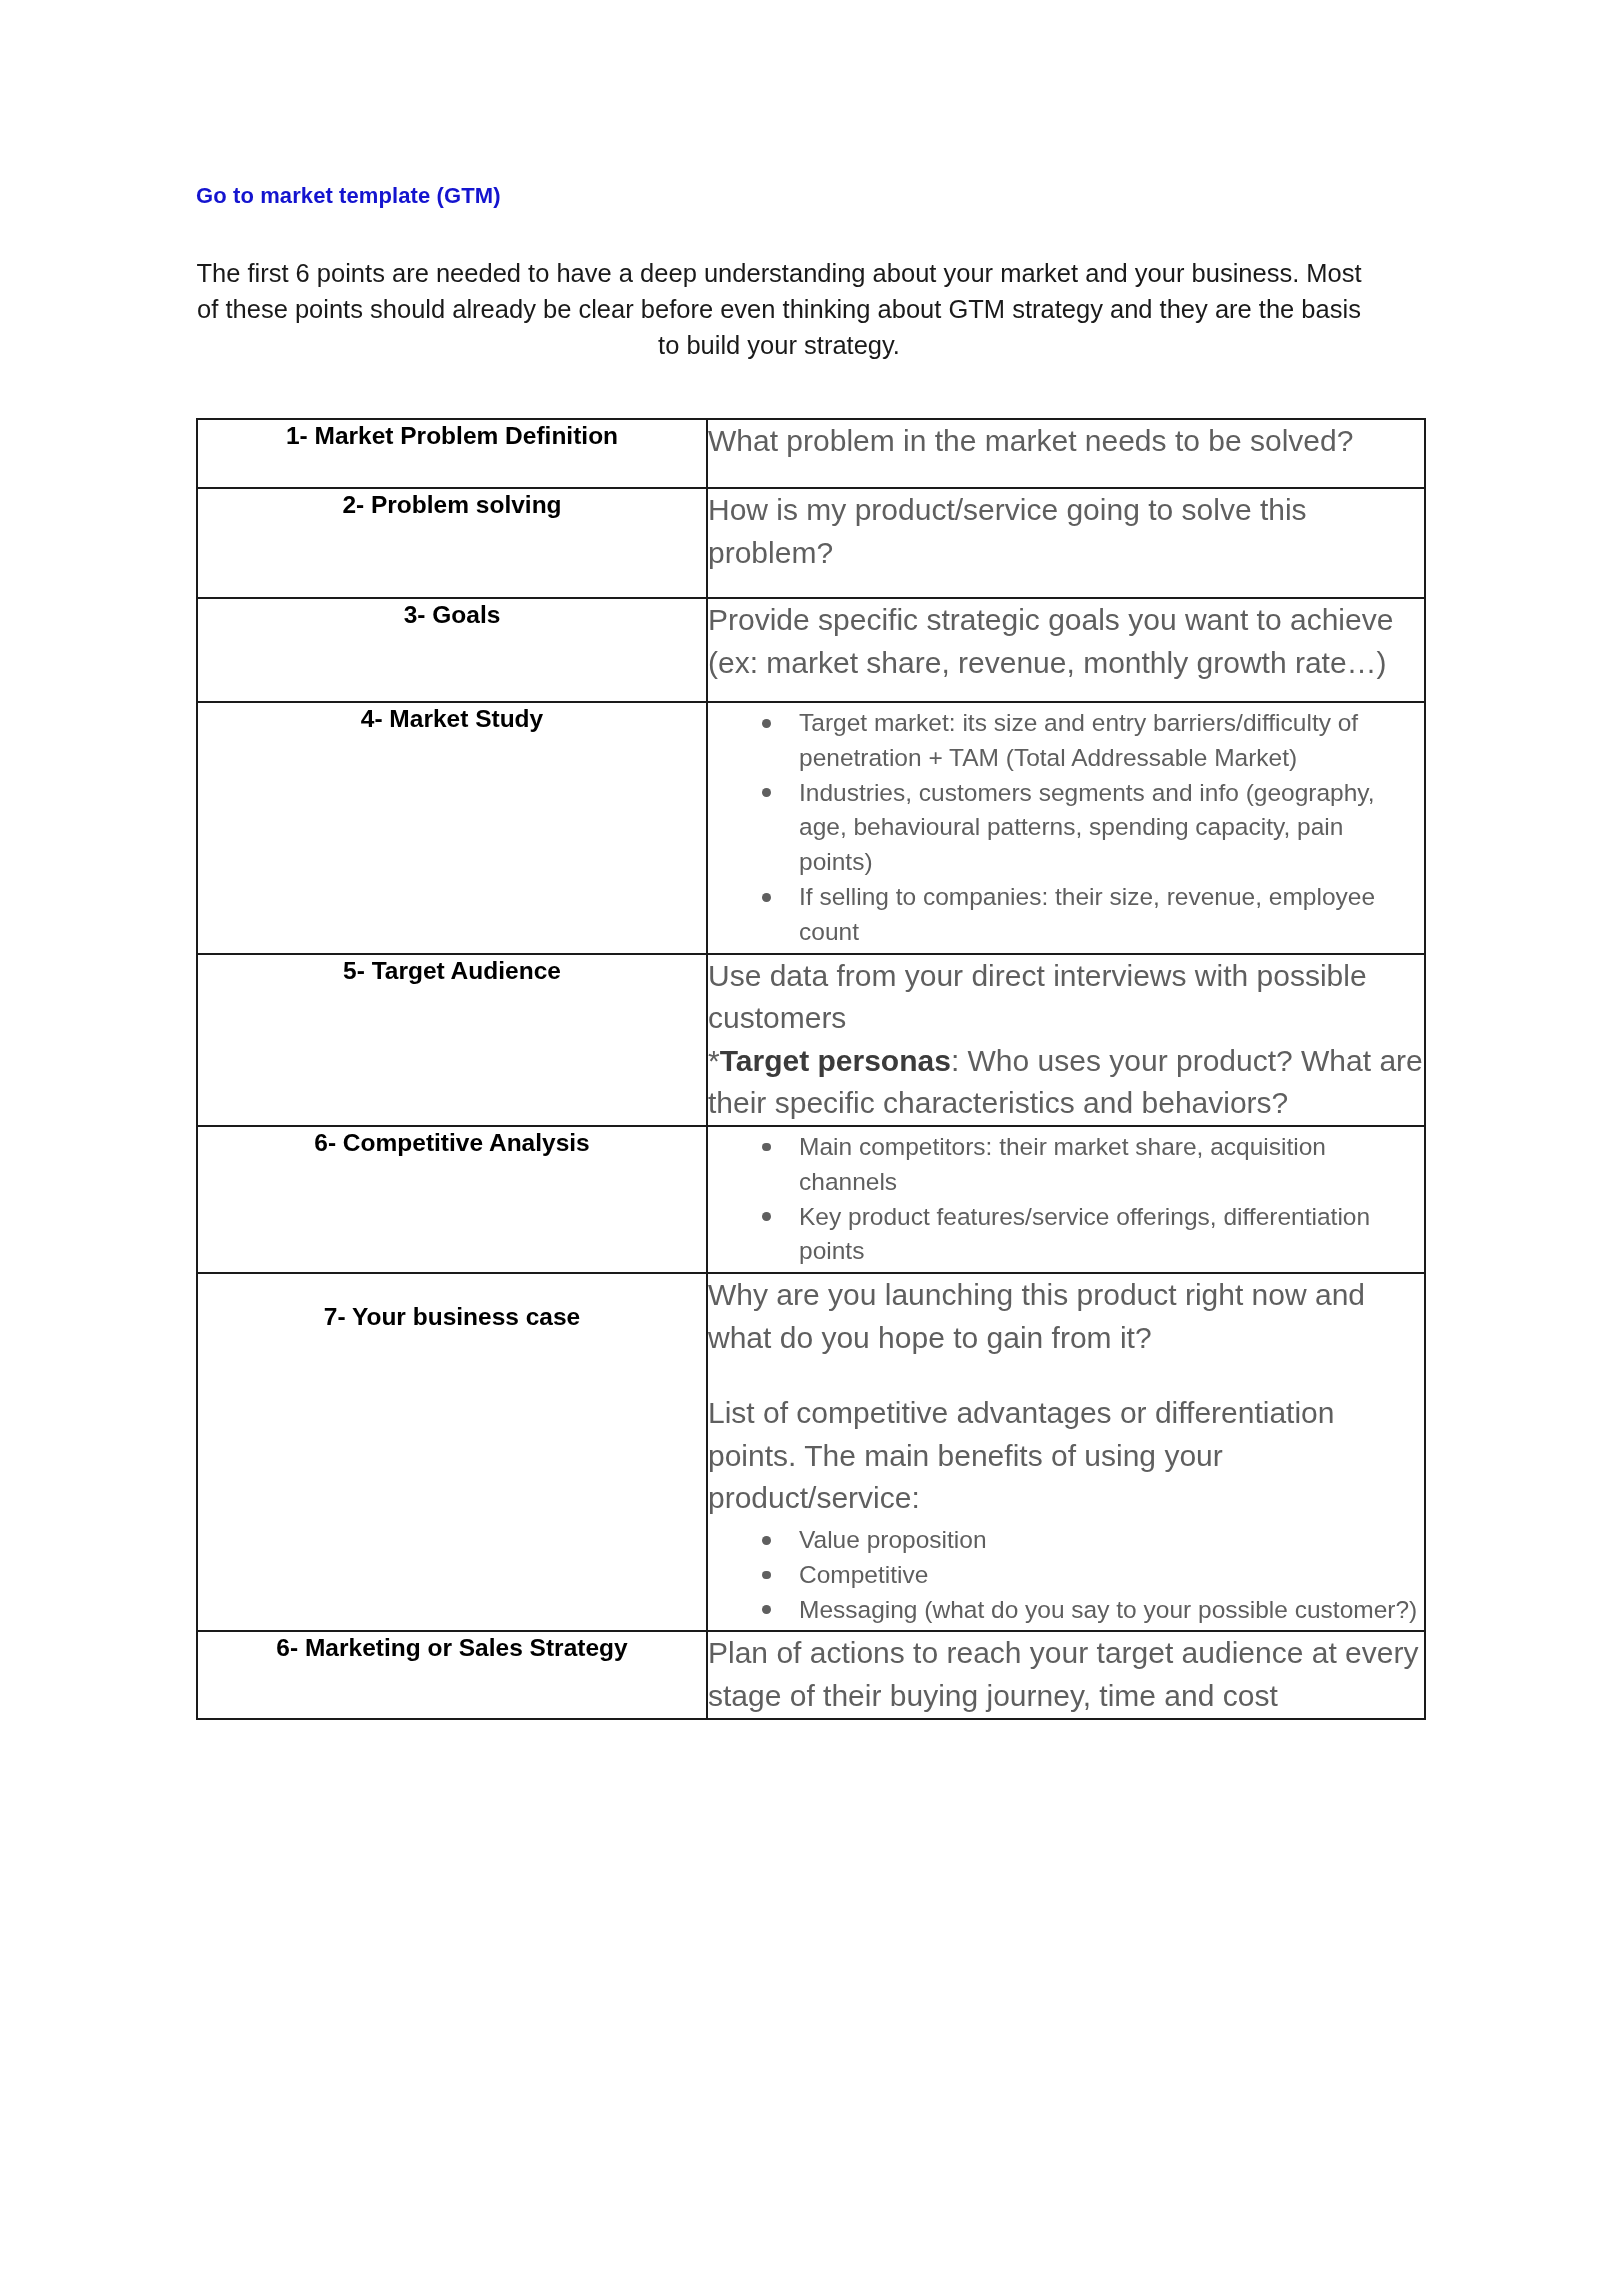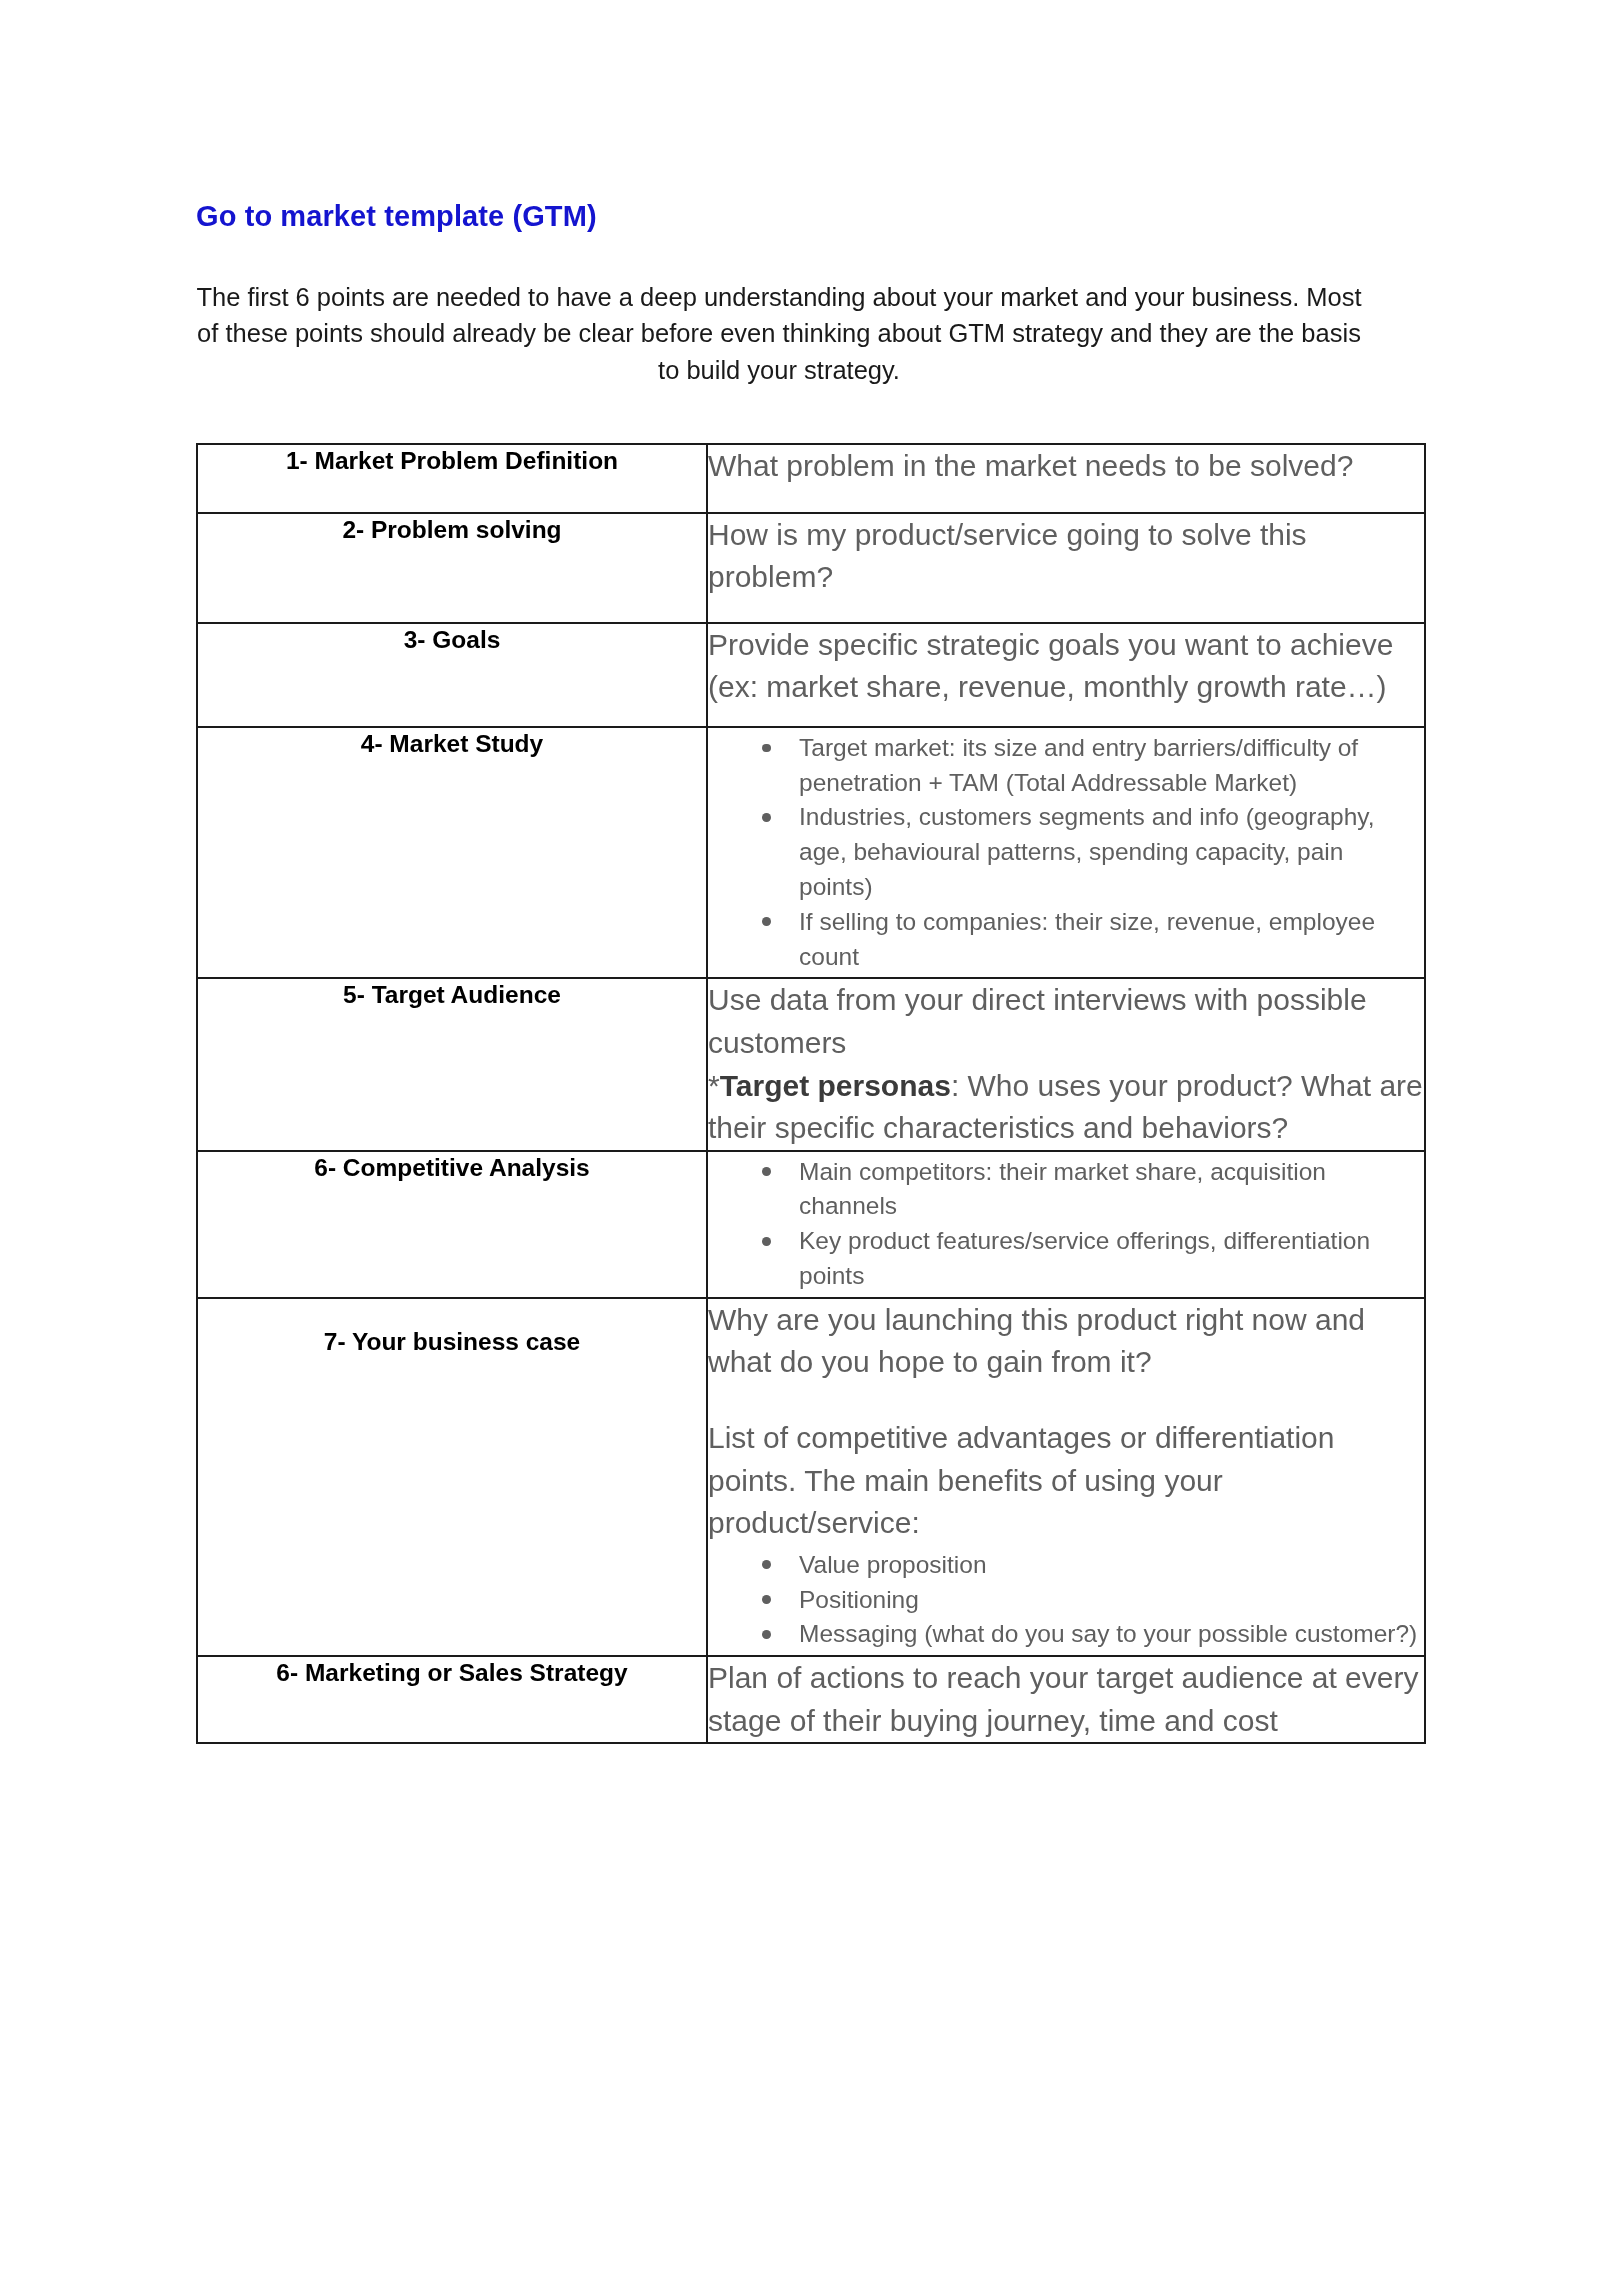--- a/index.html
+++ b/index.html
@@ -22,25 +22,25 @@
     padding: 0;
   }
   .content {
     position: absolute;
     left: 196px;
     top: 182px;
     width: 1227px;
   }
   .doc-title {
     color: #1414cf;
-    font-size: 29px;
+    font-size: 22px;
     font-weight: bold;
     letter-spacing: 0.1px;
     line-height: 1.25;
-    margin: 16px 0 45px 0;
+    margin: 0 0 45px 0;
   }
   .intro {
     color: #1a1a1a;
     font-size: 25.5px;
     line-height: 1.42;
     margin: 0 0 55px 0;
     width: 1166px;
     text-align: center;
   }
   table.gtm {
@@ -192,21 +192,21 @@
         <tr>
           <td class="col-label">
             <div class="label-text pad-row-7">7- Your business case</div>
           </td>
           <td class="col-desc">
             <div class="desc-text">Why are you launching this product right now and what do you hope to gain from it?</div>
             <div class="spacer-para"></div>
             <div class="desc-text">List of competitive advantages or differentiation points. The main benefits of using your product/service:</div>
             <ul class="bullets pad-row-8">
               <li><span class="dot"></span><span>Value proposition</span></li>
-              <li><span class="dot"></span><span>Positioning</span></li>
+              <li><span class="dot"></span><span>Competitive</span></li>
               <li><span class="dot"></span><span>Messaging (what do you say to your possible customer?)</span></li>
             </ul>
           </td>
         </tr>
 
         <tr>
           <td class="col-label">
             <div class="label-text pad-row-8">6- Marketing or Sales Strategy</div>
           </td>
           <td class="col-desc">

